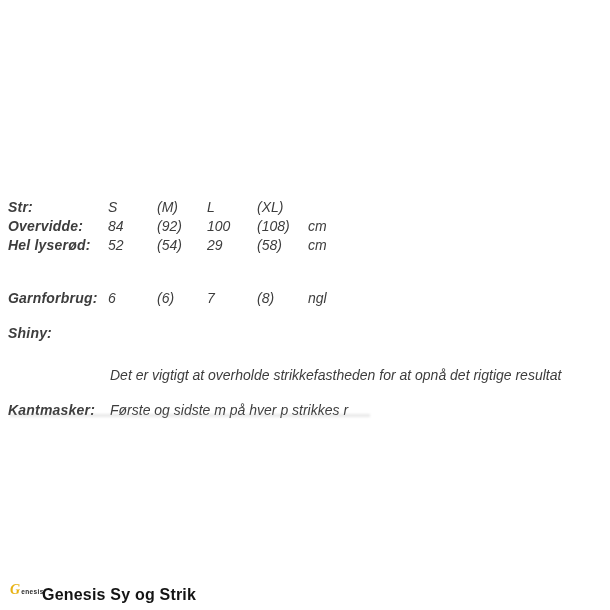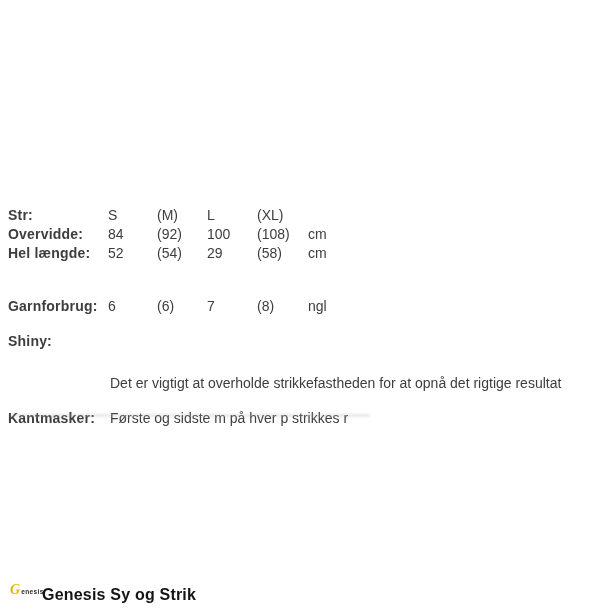--- a/index.html
+++ b/index.html
@@ -19,22 +19,23 @@
     position: absolute;
     left: 0;
     width: 610px;
     height: 19px;
     font-size: 14px;
     line-height: 17px;
     white-space: nowrap;
   }
   .cell {
     position: absolute;
-    top: 12px;
+    top: 4px;
     white-space: nowrap;
+    font-style: italic;
   }
   .lbl {
     font-weight: bold;
     letter-spacing: 0.2px;
   }
   .c0 { left: 8px; }
   .c1 { left: 108px; }
   .c2 { left: 157px; }
   .c3 { left: 207px; }
   .c4 { left: 257px; }
@@ -106,21 +107,21 @@
   <div class="row" style="top:214px">
     <span class="cell c0 lbl">Overvidde:</span>
     <span class="cell c1">84</span>
     <span class="cell c2">(92)</span>
     <span class="cell c3">100</span>
     <span class="cell c4">(108)</span>
     <span class="cell c5">cm</span>
   </div>
 
   <div class="row" style="top:233px">
-    <span class="cell c0 lbl">Hel længde:</span>
+    <span class="cell c0 lbl">Hel lyserød:</span>
     <span class="cell c1">52</span>
     <span class="cell c2">(54)</span>
     <span class="cell c3">29</span>
     <span class="cell c4">(58)</span>
     <span class="cell c5">cm</span>
   </div>
 
 
   <div class="row" style="top:286px">
     <span class="cell c0 lbl">Garnforbrug:</span>

